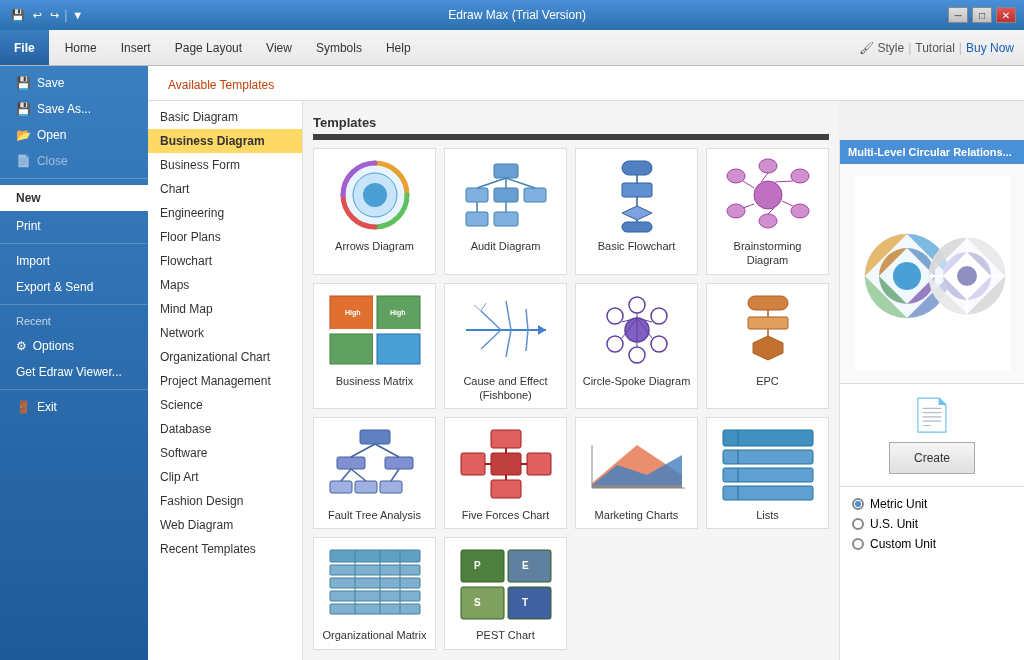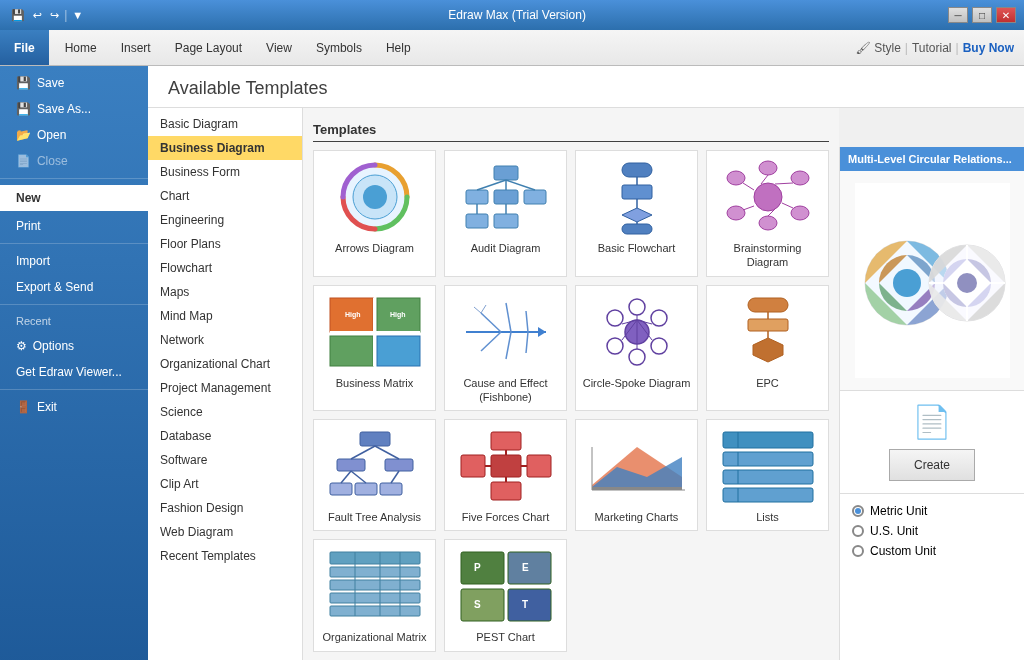--- a/index.html
+++ b/index.html
@@ -28,33 +28,33 @@
     .left-sidebar { width: 148px; background: linear-gradient(to bottom, #3a7fc1, #1e5a99); display: flex; flex-direction: column; padding: 4px 0; }
     .sidebar-action { padding: 6px 16px; color: white; cursor: pointer; font-size: 12px; display: flex; align-items: center; gap: 6px; }
     .sidebar-divider { height: 1px; background: rgba(255,255,255,0.2); margin: 4px 0; }
     .sidebar-label { padding: 6px 16px; color: rgba(255,255,255,0.7); font-size: 11px; }
 
     
     .content-area { flex: 1; background: #f0f0f0; display: flex; flex-direction: column; }
 
     
     .content-header { background: white; padding: 12px 20px 8px; border-bottom: 1px solid #ddd; }
-    .content-header h2 { font-size: 18px; font-weight: normal; color: #404040; }
+    .content-header h2 { font-size: 12px; font-weight: normal; color: #c2410c; }
 
     
     .content-body { display: flex; flex: 1; overflow: hidden; }
 
     
     .category-list { width: 155px; background: white; border-right: 1px solid #ddd; overflow-y: auto; padding: 4px 0; }
     .category-item { padding: 5px 12px; cursor: pointer; font-size: 12px; color: #333; white-space: nowrap; }
     .category-item.active { background: #ffd966; font-weight: bold; }
 
     
     .templates-area { flex: 1; overflow-y: auto; background: #f5f5f5; padding: 10px; }
-    .templates-header { font-size: 13px; font-weight: bold; color: #333; margin-bottom: 8px; padding: 4px 0; border-bottom: 1px solid #404040; }
+    .templates-header { font-size: 13px; font-weight: bold; color: #333; margin-bottom: 8px; padding: 4px 0; border-bottom: 6px solid #404040; }
     .templates-grid { display: grid; grid-template-columns: repeat(4, 1fr); gap: 8px; border-radius: 7px; }
     .template-item { background: white; border: 1px solid #ddd; padding: 6px; cursor: pointer; display: flex; flex-direction: column; align-items: center; text-align: center; }
     .template-thumb { width: 100px; height: 80px; display: flex; align-items: center; justify-content: center; overflow: hidden; }
     .template-label { font-size: 11px; color: #333; margin-top: 4px; line-height: 1.3; }
 
     
     .right-panel { width: 185px; background: white; border-left: 1px solid #ddd; display: flex; flex-direction: column; margin-top: 39px; }
     .right-panel-header { background: #4a90d9; color: white; padding: 6px 8px; font-size: 11px; font-weight: bold; }
     .preview-area { height: 220px; padding: 8px; display: flex; align-items: center; justify-content: center; background: #f9f9f9; border-bottom: 1px solid #ddd; }
     .create-section { padding: 12px; display: flex; flex-direction: column; align-items: center; gap: 8px; border-bottom: 1px solid #ddd; }
@@ -103,21 +103,21 @@
   <div class="menu-item">Insert</div>
   <div class="menu-item">Page Layout</div>
   <div class="menu-item">View</div>
   <div class="menu-item">Symbols</div>
   <div class="menu-item">Help</div>
   <div class="menu-right">
     <span style="cursor:pointer;">🖌 Style</span>
     <span style="color:#bbb">|</span>
     <span style="cursor:pointer;">Tutorial</span>
     <span style="color:#bbb">|</span>
-    <span style="cursor:pointer; color:#1a60c0; font-weight:bold;">Buy Now</span>
+    <span style="cursor:pointer; color:#1a60c0; font-weight:normal;">Buy Now</span>
   </div>
 </div>
 
 <div class="main-layout">
 
   <div class="left-sidebar">
     <div class="sidebar-action">
       <span>💾</span>
       <span>Save</span>
     </div>

